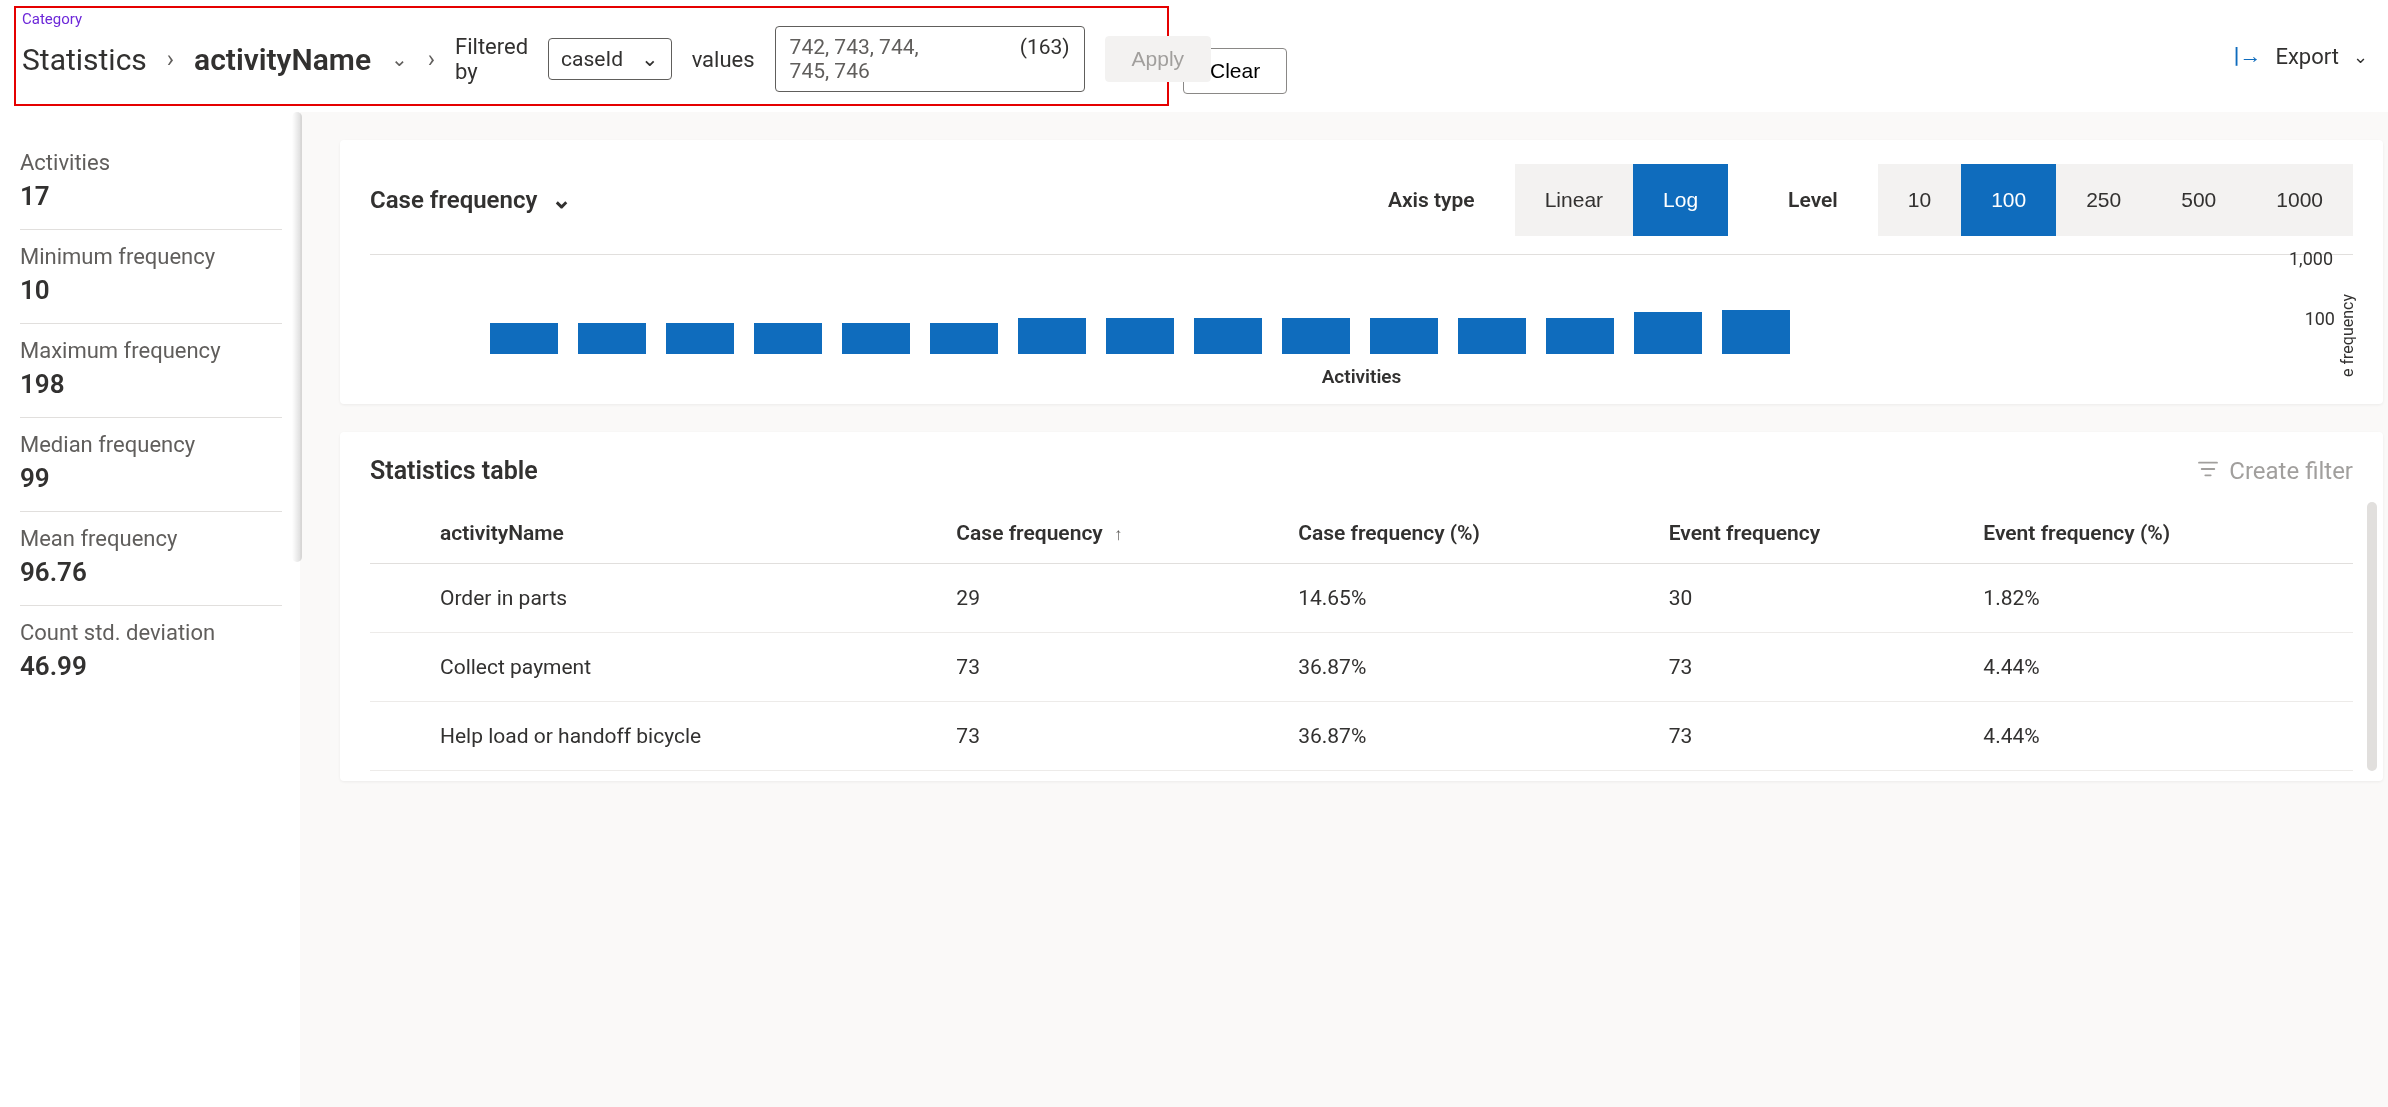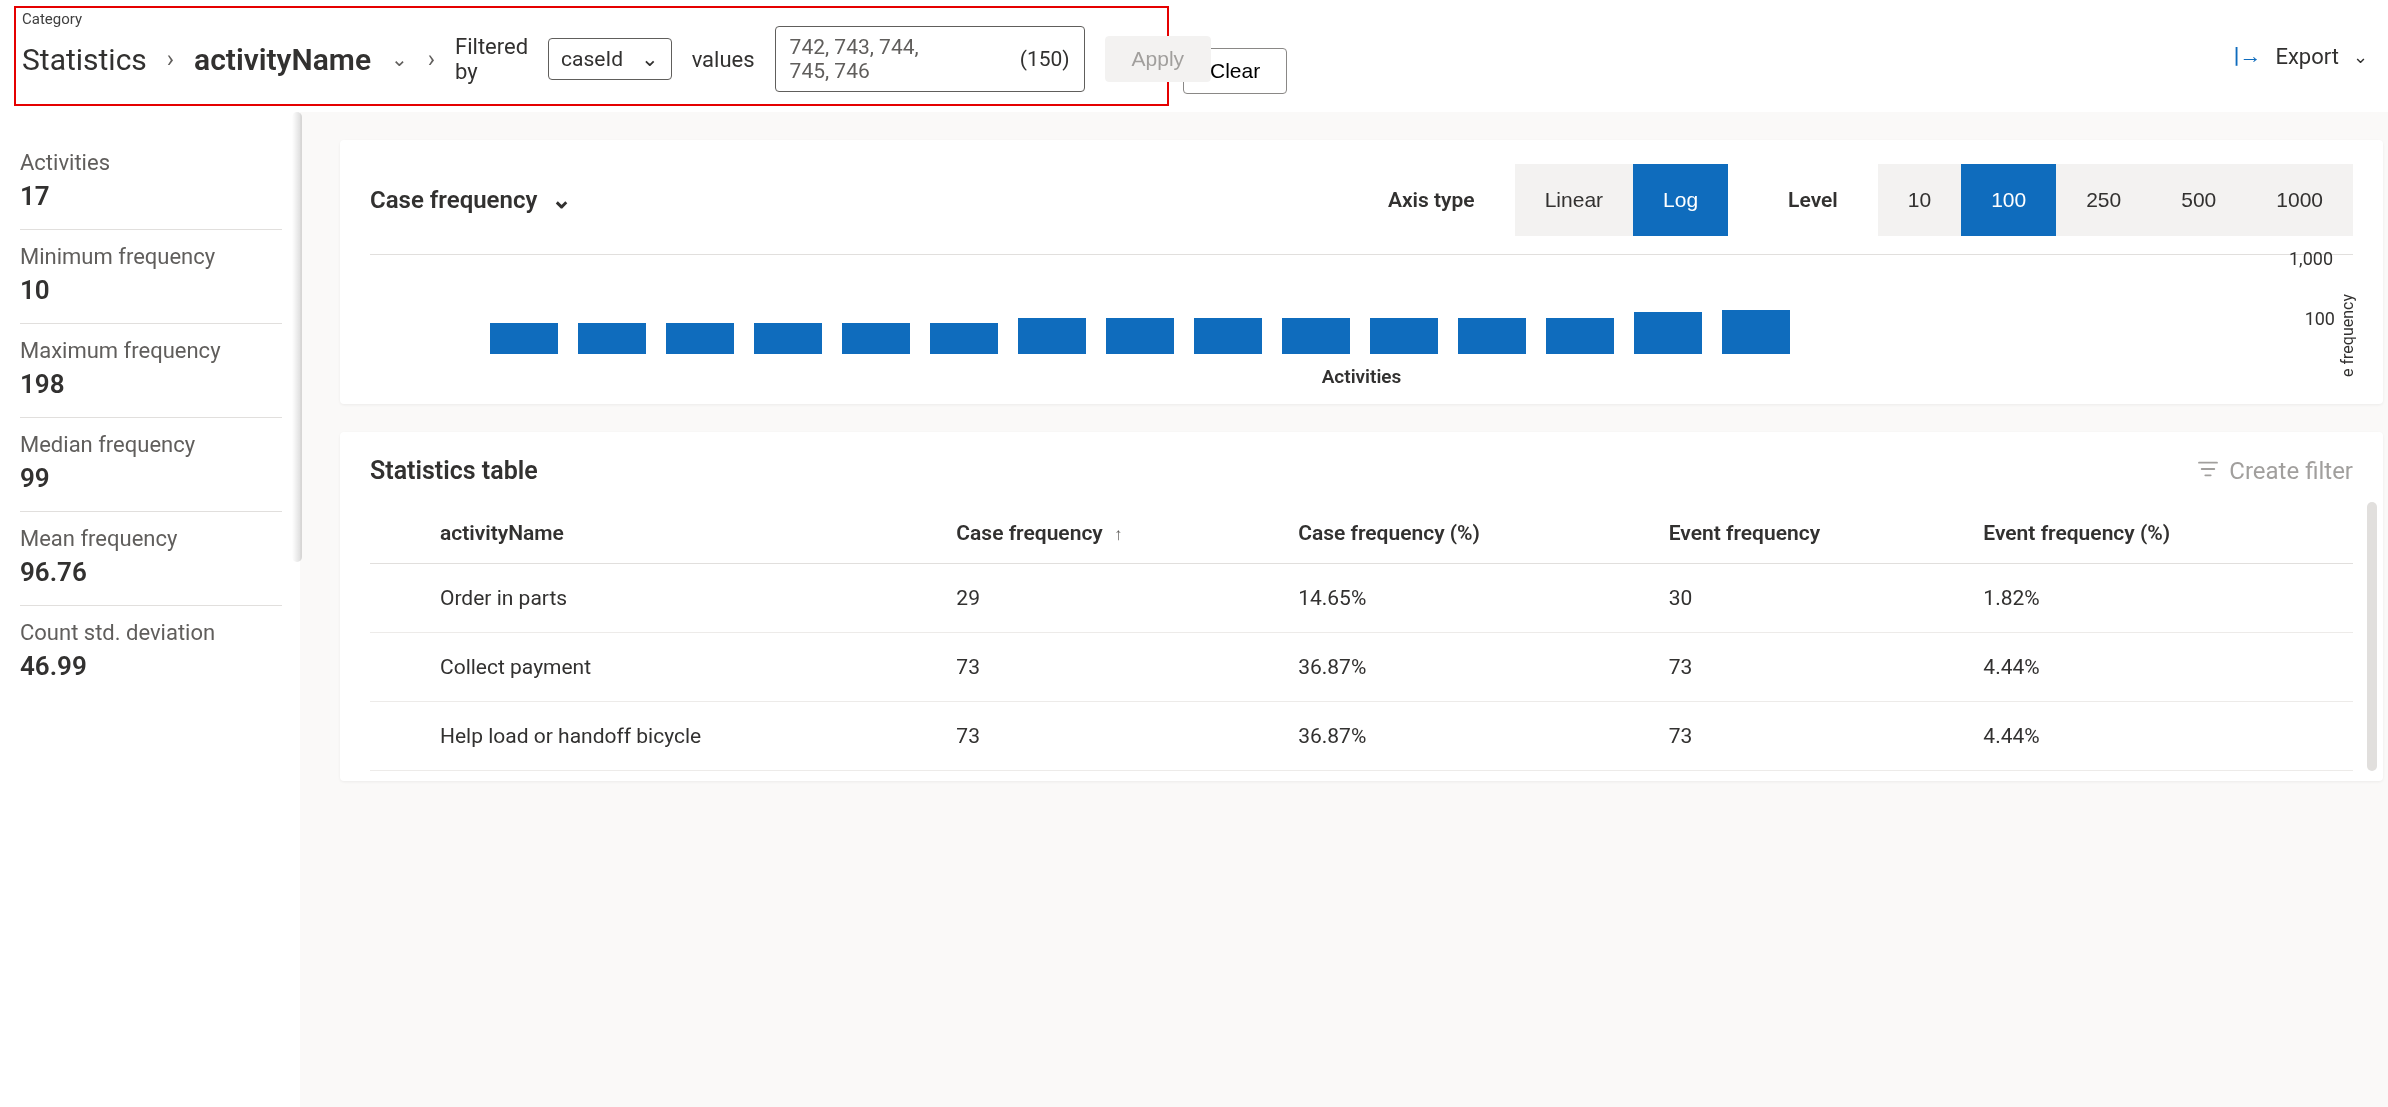--- a/index.html
+++ b/index.html
@@ -18,21 +18,21 @@
     padding: 2px 14px 12px 6px;
     display: flex;
     align-items: flex-end;
     gap: 22px;
     width: 1155px;
     position: relative;
   }
   .bc-group { display:flex; flex-direction:column; position:relative; }
   .category-lbl {
     font-size: 15px;
-    color:#404040;
+    color:#6d28d9;
     margin-bottom: -2px;
   }
   .bc-row { display:flex; align-items:center; gap: 20px; }
   .crumb-big { font-size: 30px; color:#323130; }
   .crumb-bold { font-weight:600; }
   .chevron-r { font-size: 24px; color:#605e5c; }
   .chevron-d-ico { font-size: 20px; color:#605e5c; }
   .lbl-mid { font-size: 22px; color:#323130; }
   .dd-box {
     border:1px solid #605e5c;
@@ -42,21 +42,21 @@
     align-items:center;
     gap:18px;
     font-size:21px;
     background:#fff;
   }
   .values-box {
     border:1px solid #605e5c;
     border-radius:4px;
     padding: 8px 14px;
     display:flex;
-    align-items:center;
+    align-items:flex-start;
     gap:70px;
     font-size:21px;
     min-width:310px;
     color:#605e5c;
     background:#fff;
   }
   .btn {
     border:1px solid #8a8886;
     border-radius:4px;
     padding: 10px 26px;
@@ -204,21 +204,21 @@
         <span class="chevron-d-ico">⌄</span>
         <span class="chevron-r">›</span>
         <span class="lbl-mid">Filtered by</span>
         <div class="dd-box">
           <span>caseId</span>
           <span>⌄</span>
         </div>
         <span class="lbl-mid">values</span>
         <div class="values-box">
           <span>742, 743, 744, 745, 746</span>
-          <span style="color:#323130;">(150)</span>
+          <span style="color:#323130;">(163)</span>
         </div>
         <button class="btn disabled">Apply</button>
       </div>
     </div>
   </div>
   <button class="btn clear" style="align-self:flex-end; margin-bottom:12px; margin-left:14px;">Clear</button>
 
   <div class="export-area">
     <span class="export-ico">|→</span>
     <span>Export</span>

